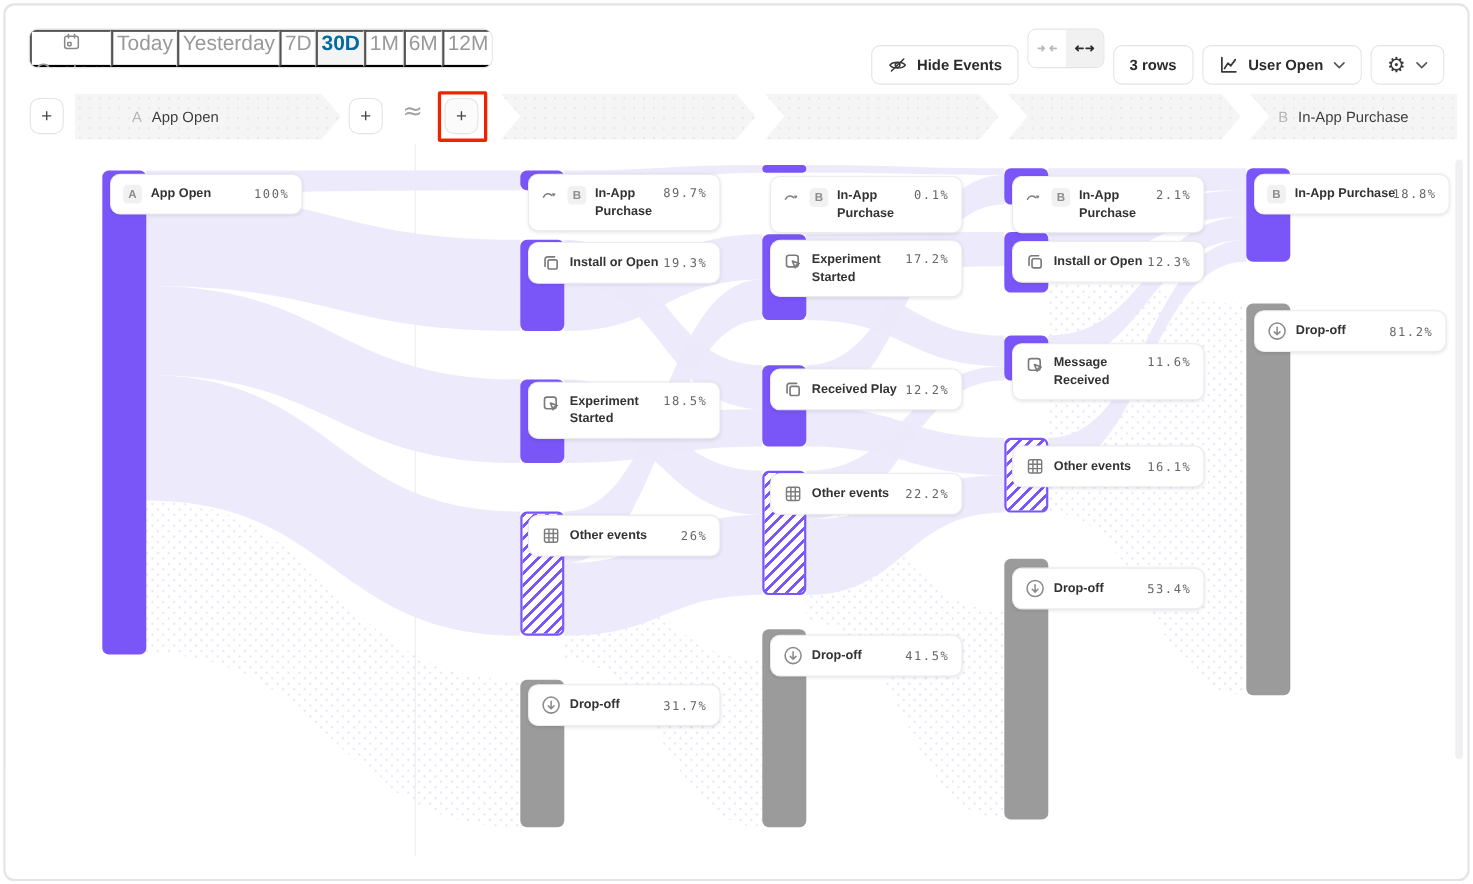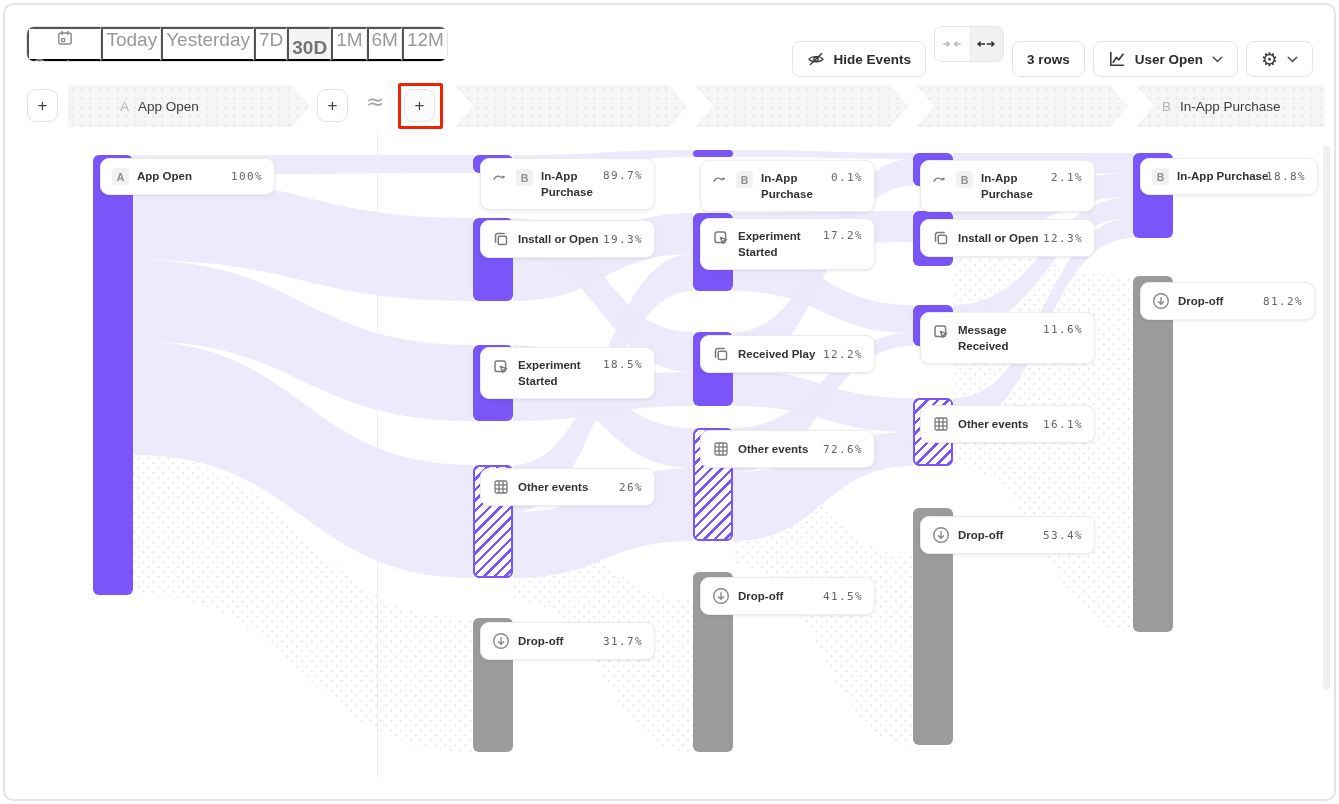--- a/index.html
+++ b/index.html
@@ -7,21 +7,21 @@
     width:1339px;height:804px;position:relative;background:#fff;overflow:hidden;
     font-family:"Liberation Sans",sans-serif;-webkit-font-smoothing:antialiased;
   }
   .frame{position:absolute;left:3px;top:3px;right:3px;bottom:3px;border:2px solid #e4e4e6;border-radius:10px;pointer-events:none;z-index:60;}
 
   
   .toolbar{position:absolute;left:26px;right:26px;top:26px;height:36px;display:flex;justify-content:space-between;align-items:center;z-index:10;}
   .date-seg{display:flex;height:36px;border:1px solid #e4e4e4;border-radius:8px;background:#fff;box-sizing:border-box;align-items:stretch;overflow:hidden;}
   .seg{display:flex;align-items:center;gap:8px;padding:0 3px;font-size:19px;color:#999;font-weight:500;border-right:1px solid #ececec;background:#fff;cursor:pointer;white-space:nowrap;flex-direction:column;}
   .seg:last-child{border-right:none;}
-  .seg.active{background:#f4f4f4;color:#737373;font-weight:700;justify-content:flex-end;}
+  .seg.active{background:#f4f4f4;color:#0369a1;font-weight:700;}
   .tb-right{display:flex;gap:8px;align-items:center;}
   .tb-btn{display:flex;align-items:center;gap:9px;height:36px;padding:0 14px;border:1px solid #e4e4e4;border-radius:8px;background:#fff;font-size:13.5px;font-weight:600;color:#2b2b2b;font-family:inherit;cursor:pointer;box-sizing:border-box;margin-top:30px;}
   .seg2{display:flex;height:36px;border:1px solid #e4e4e4;border-radius:8px;overflow:hidden;box-sizing:border-box;}
   .seg2 .cell{width:34px;border:none;background:#fff;display:flex;align-items:center;justify-content:center;cursor:pointer;padding:0;}
   .seg2 .cell.active{background:#f1f1f1;}
   .icn{display:flex;align-items:center;justify-content:center;}
   .gear-glyph{font-size:19px;line-height:1;color:#3a3a3a;font-family:"DejaVu Sans",sans-serif;}
 
   
   .plus-btn{position:absolute;top:89px;width:31px;height:33px;border:1px solid #e3e3e3;border-radius:9px;background:#fff;color:#464646;font-size:17px;font-weight:400;display:flex;align-items:center;justify-content:center;cursor:pointer;z-index:7;font-family:inherit;padding:0;}
@@ -309,21 +309,21 @@
       <span class="nicon icn">
         <svg width="18" height="18" viewBox="0 0 18 18" fill="none" stroke="#7b7b7b" stroke-width="1.3">
           <rect x="3" y="3" width="12" height="12" rx="1.6"></rect>
           <line x1="7" y1="3" x2="7" y2="15"></line>
           <line x1="11" y1="3" x2="11" y2="15"></line>
           <line x1="3" y1="7" x2="15" y2="7"></line>
           <line x1="3" y1="11" x2="15" y2="11"></line>
         </svg>
       </span>
       <div class="lbl">Other events</div>
-      <div class="pct">72.6%</div>
+      <div class="pct">22.2%</div>
     </div>
     <div class="bar gray" style="left: 693px; top: 572px; height: 180px;"></div>
     <div class="card oneline" style="left: 700px; top: 577px;">
       <span class="nicon icn">
         <svg width="18" height="18" viewBox="0 0 18 18" fill="none" stroke="#8a8a8a" stroke-width="1.4" stroke-linecap="round" stroke-linejoin="round">
           <circle cx="9" cy="9" r="7.3"></circle>
           <path d="M9 5.6 V12.1 M6.4 9.7 L9 12.3 L11.6 9.7"></path>
         </svg>
       </span>
       <div class="lbl">Drop-off</div>

